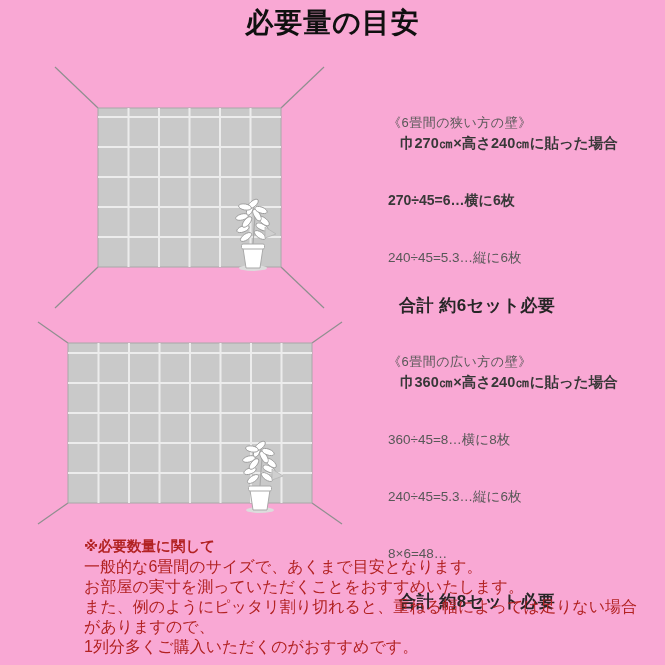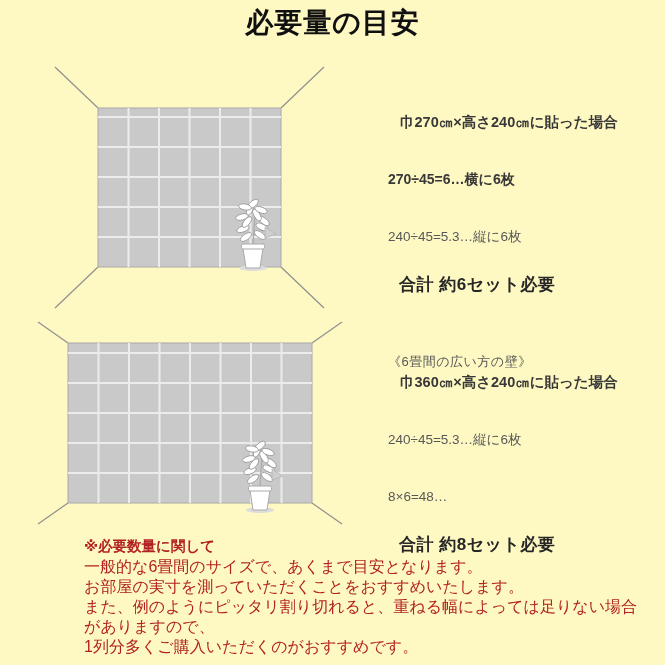--- a/index.html
+++ b/index.html
@@ -1,17 +1,17 @@
 <!DOCTYPE html>
 <html><head>
 <meta charset="utf-8">
 <style>
   html,body{margin:0;padding:0;background:#fff;}
   .page{
-    position:relative;width:665px;height:665px;background:#fef9c3;overflow:hidden;
+    position:relative;width:665px;height:665px;background:#f9a8d4;overflow:hidden;
     font-family:"Liberation Sans","DejaVu Sans",sans-serif;
   }
   .page-title{
     position:absolute;top:4px;left:0;width:665px;text-align:center;
     font-family:"Liberation Serif","DejaVu Serif",serif;
     font-size:28px;font-weight:bold;color:#101010;letter-spacing:1px;margin:0;
   }
   .diagram{position:absolute;}
   .diagram-1{left:50px;top:60px;}
   .diagram-2{left:30px;top:300px;}
@@ -104,29 +104,31 @@
         <ellipse cx="0" cy="0" rx="6.5" ry="3" transform="translate(4,-52) rotate(60)" fill="#ffffff" stroke="#9c9c9c" stroke-width="0.9"></ellipse>
         <ellipse cx="0" cy="0" rx="6.5" ry="3" transform="translate(-3,-58) rotate(-70)" fill="#ffffff" stroke="#9c9c9c" stroke-width="0.9"></ellipse>
         <ellipse cx="0" cy="0" rx="6.5" ry="3" transform="translate(8,-57) rotate(20)" fill="#ffffff" stroke="#9c9c9c" stroke-width="0.9"></ellipse>
         <ellipse cx="0" cy="0" rx="6.5" ry="3" transform="translate(0,-63) rotate(-40)" fill="#ffffff" stroke="#9c9c9c" stroke-width="0.9"></ellipse>
         <ellipse cx="0" cy="0" rx="6.5" ry="3" transform="translate(-8,-60) rotate(10)" fill="#ffffff" stroke="#9c9c9c" stroke-width="0.9"></ellipse>
     <path d="M12,-40 L23,-33 L12,-29 Z" fill="#cfcfcf" stroke="#b5b5b5" stroke-width="0.8"></path>
   </g>
     </svg>
 
   <div class="calc-block calc-block-1">
+    <div class="sec-heading">《6畳間の狭い方の壁》</div>
     <div class="case-line">巾270㎝×高さ240㎝に貼った場合</div>
     <div class="calc-line bold">270÷45=6…横に6枚</div>
     <div class="calc-line">240÷45=5.3…縦に6枚</div>
     <div class="total-line">合計 約6セット必要</div>
   </div>
 
   <div class="calc-block calc-block-2">
     <div class="sec-heading">《6畳間の広い方の壁》</div>
     <div class="case-line">巾360㎝×高さ240㎝に貼った場合</div>
+    <div class="calc-line">360÷45=8…横に8枚</div>
     <div class="calc-line">240÷45=5.3…縦に6枚</div>
     <div class="calc-line">8×6=48…</div>
     <div class="total-line">合計 約8セット必要</div>
   </div>
 
   <div class="note-block">
     <div class="note-heading">※必要数量に関して</div>
     <div class="note-line">一般的な6畳間のサイズで、あくまで目安となります。</div>
     <div class="note-line">お部屋の実寸を測っていただくことをおすすめいたします。</div>
     <div class="note-line">また、例のようにピッタリ割り切れると、重ねる幅によっては足りない場合がありますので、</div>

